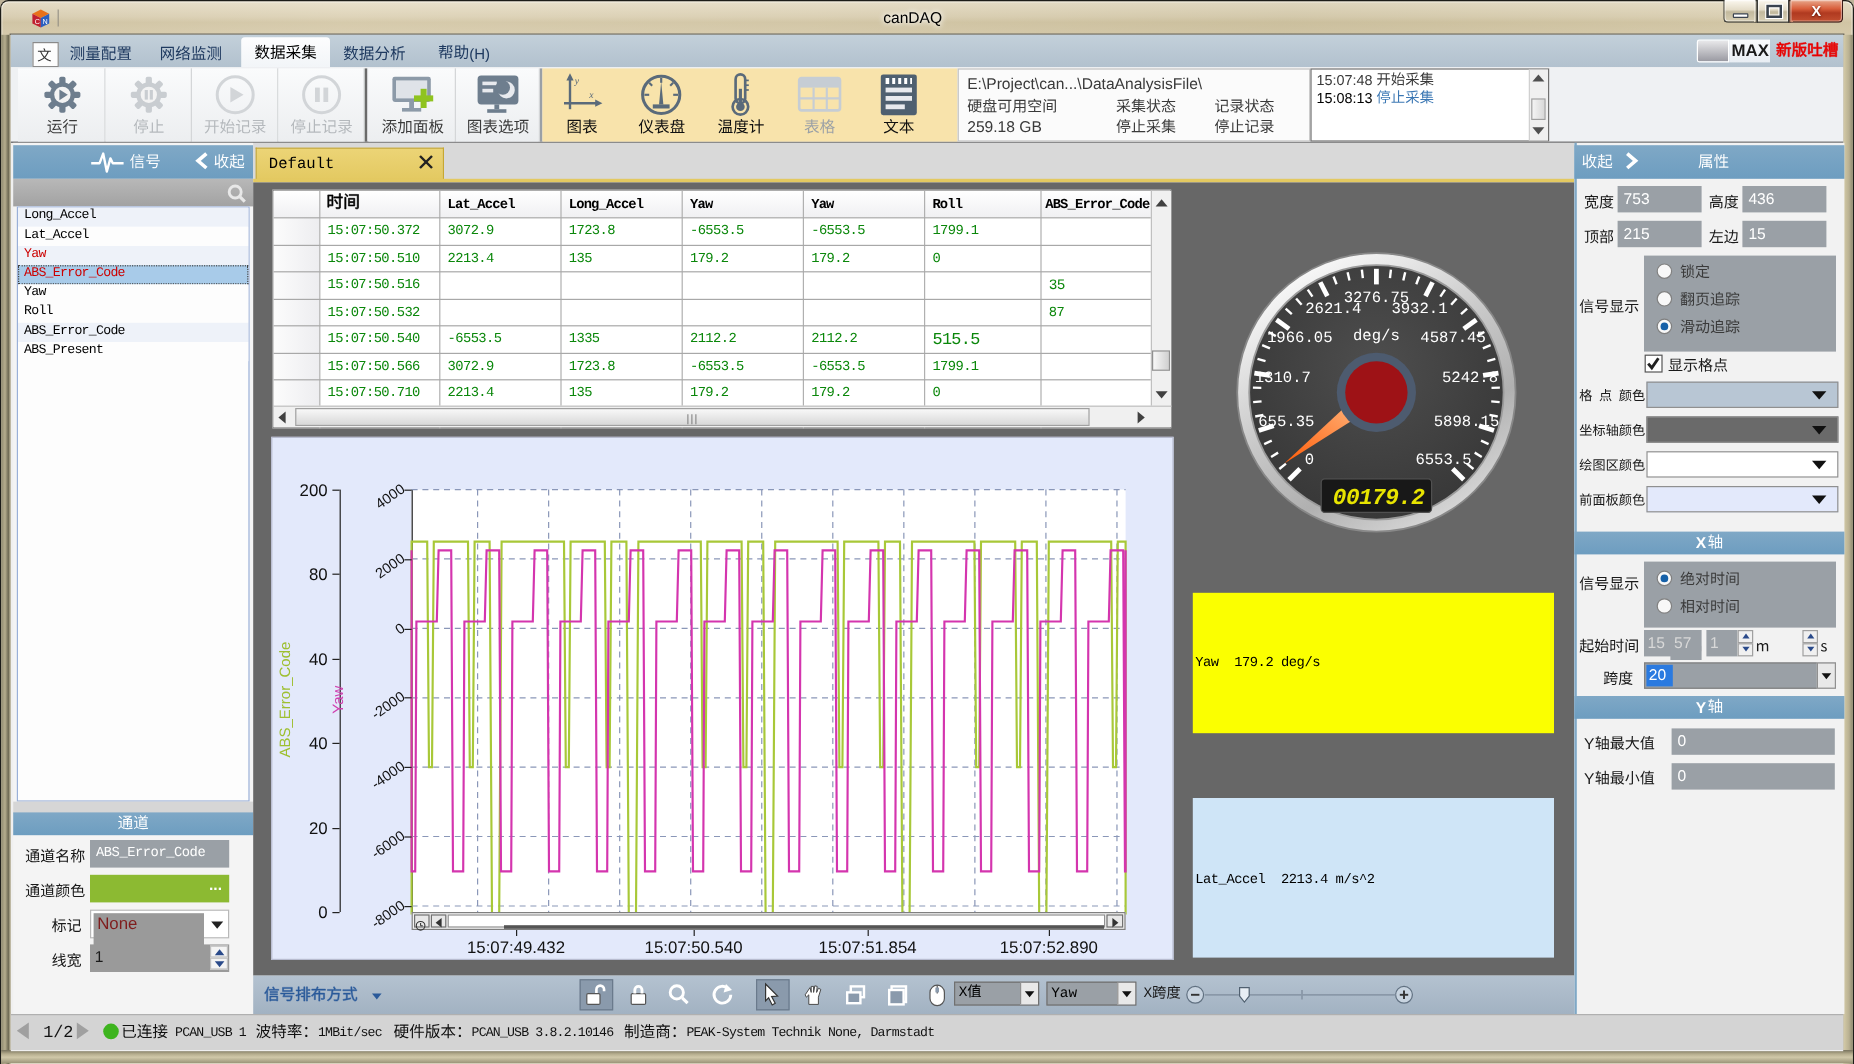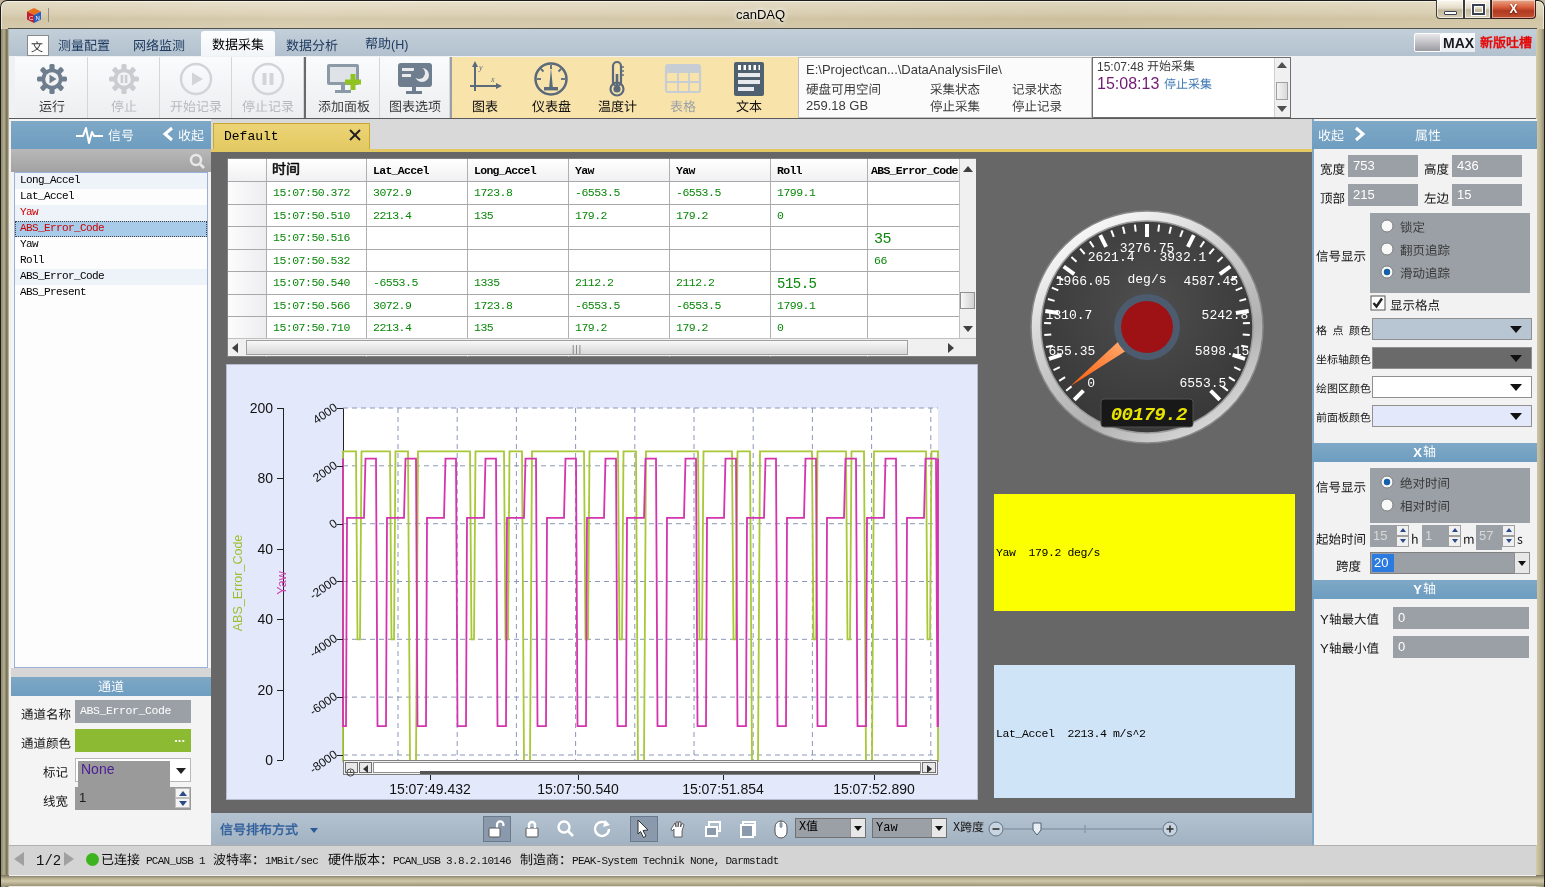--- a/index.html
+++ b/index.html
@@ -429,21 +429,21 @@
       <use href="#g26" transform="translate(25.0,10.8) scale(0.0125,-0.0125)"></use>
       <use href="#g27" transform="translate(37.5,10.8) scale(0.0125,-0.0125)"></use>
     </svg></div>
 <div class="abs" style="left:1092px;top:57px;width:199px;height:61px;background:#fff;border:1px solid #707070"></div>
 <div class="abs" style="left:1097px;top:60px;font-size:12px;color:#3a3a3a;font-family:'Liberation Sans'">15:07:48 <svg width="48" height="14" viewBox="0 0 48 14" style="display:inline-block;vertical-align:-3px" fill="#3a3a3a">
       <use href="#g24" transform="translate(0.0,10.3) scale(0.0120,-0.0120)"></use>
       <use href="#g25" transform="translate(12.0,10.3) scale(0.0120,-0.0120)"></use>
       <use href="#g10" transform="translate(24.0,10.3) scale(0.0120,-0.0120)"></use>
       <use href="#g11" transform="translate(36.0,10.3) scale(0.0120,-0.0120)"></use>
     </svg></div>
-<div class="abs" style="left:1097px;top:75px;font-size:16px;color:#701a75">15:08:13 <svg width="48" height="14" viewBox="0 0 48 14" style="display:inline-block;vertical-align:-3px" fill="#3c78b4">
+<div class="abs" style="left:1097px;top:75px;font-size:12px;color:#000000">15:08:13 <svg width="48" height="14" viewBox="0 0 48 14" style="display:inline-block;vertical-align:-3px" fill="#3c78b4">
       <use href="#g22" transform="translate(0.0,10.3) scale(0.0120,-0.0120)"></use>
       <use href="#g23" transform="translate(12.0,10.3) scale(0.0120,-0.0120)"></use>
       <use href="#g10" transform="translate(24.0,10.3) scale(0.0120,-0.0120)"></use>
       <use href="#g11" transform="translate(36.0,10.3) scale(0.0120,-0.0120)"></use>
     </svg></div>
 <div class="abs" style="left:1274px;top:58px;width:16px;height:59px;background:#f0f0f0;border-left:1px solid #d0d0d0"></div>
 <div class="abs" style="left:1277px;top:62px;width:0;height:0;border-left:5px solid transparent;border-right:5px solid transparent;border-bottom:6px solid #505050"></div>
 <div class="abs" style="left:1277px;top:106px;width:0;height:0;border-left:5px solid transparent;border-right:5px solid transparent;border-top:6px solid #505050"></div>
 <div class="abs" style="left:1276px;top:82px;width:12px;height:18px;background:linear-gradient(90deg,#f4f4f4,#d8d8d8);border:1px solid #a0a0a0"></div>
 <div class="abs" style="left:11px;top:119px;width:200px;height:726px;background:#f4f4f4"></div>
@@ -493,21 +493,21 @@
       <use href="#g55" transform="translate(12.5,10.8) scale(0.0125,-0.0125)"></use>
       <use href="#g58" transform="translate(25.0,10.8) scale(0.0125,-0.0125)"></use>
       <use href="#g59" transform="translate(37.5,10.8) scale(0.0125,-0.0125)"></use>
     </svg></div>
 <div class="abs" style="left:75px;top:729px;width:116px;height:23px;background:#8cba32;color:#fff;font-size:13px;text-align:right;padding:1px 6px 0 0"><b>...</b></div>
 <div class="abs" style="left:43px;top:763px"><svg width="25" height="14" viewBox="0 0 25 14" style="display:inline-block;vertical-align:-3px" fill="#1a1a1a">
       <use href="#g60" transform="translate(0.0,10.8) scale(0.0125,-0.0125)"></use>
       <use href="#g26" transform="translate(12.5,10.8) scale(0.0125,-0.0125)"></use>
     </svg></div>
 <div class="abs" style="left:75px;top:758px;width:116px;height:24px;background:#fff;border:1px solid #b8b8b8"></div>
-<div class="abs" style="left:78px;top:761px;width:92px;height:33px;background:#9a9a9a;color:#4c1d95;font-size:14px;padding-left:3px">None</div>
+<div class="abs" style="left:78px;top:761px;width:92px;height:33px;background:#9a9a9a;color:#7f1d1d;font-size:14px;padding-left:3px">None</div>
 <div class="abs" style="left:176px;top:768px;width:0;height:0;border-left:5px solid transparent;border-right:5px solid transparent;border-top:6px solid #222"></div>
 <div class="abs" style="left:43px;top:792px"><svg width="25" height="14" viewBox="0 0 25 14" style="display:inline-block;vertical-align:-3px" fill="#1a1a1a">
       <use href="#g61" transform="translate(0.0,10.8) scale(0.0125,-0.0125)"></use>
       <use href="#g62" transform="translate(12.5,10.8) scale(0.0125,-0.0125)"></use>
     </svg></div>
 <div class="abs" style="left:75px;top:787px;width:116px;height:23px;background:#9a9a9a;color:#1a1a1a;font-size:13px;padding:3px 0 0 4px">1</div>
 <div class="abs" style="left:175px;top:788px;width:15px;height:10px;background:#f4f4f4;border:1px solid #c0c0c0">
     <div style="margin:2px auto;width:0;height:0;border-left:4px solid transparent;border-right:4px solid transparent;border-bottom:5px solid #2a4a8a"></div>
   </div>
 <div class="abs" style="left:175px;top:798px;width:15px;height:10px;background:#f4f4f4;border:1px solid #c0c0c0">
@@ -553,24 +553,24 @@
 <div class="abs mono" style="left:777px;top:186px;font-size:11.5px;letter-spacing:-0.5px;color:#0a870a">1799.1</div>
 <div class="abs" style="left:228px;top:203.5px;width:747px;height:1px;background:#a8a8a8;height:1px"></div>
 <div class="abs mono" style="left:273px;top:208.5px;font-size:11.5px;letter-spacing:-0.5px;color:#0a870a">15:07:50.510</div>
 <div class="abs mono" style="left:373px;top:208.5px;font-size:11.5px;letter-spacing:-0.5px;color:#0a870a">2213.4</div>
 <div class="abs mono" style="left:474px;top:208.5px;font-size:11.5px;letter-spacing:-0.5px;color:#0a870a">135</div>
 <div class="abs mono" style="left:575px;top:208.5px;font-size:11.5px;letter-spacing:-0.5px;color:#0a870a">179.2</div>
 <div class="abs mono" style="left:676px;top:208.5px;font-size:11.5px;letter-spacing:-0.5px;color:#0a870a">179.2</div>
 <div class="abs mono" style="left:777px;top:208.5px;font-size:11.5px;letter-spacing:-0.5px;color:#0a870a">0</div>
 <div class="abs" style="left:228px;top:226.0px;width:747px;height:1px;background:#a8a8a8;height:1px"></div>
 <div class="abs mono" style="left:273px;top:231.0px;font-size:11.5px;letter-spacing:-0.5px;color:#0a870a">15:07:50.516</div>
-<div class="abs mono" style="left:874px;top:231.0px;font-size:15px;letter-spacing:-0.5px;color:#0a870a">35</div>
+<div class="abs mono" style="left:874px;top:231.0px;font-size:12px;letter-spacing:-0.5px;color:#0a870a">35</div>
 <div class="abs" style="left:228px;top:248.5px;width:747px;height:1px;background:#a8a8a8;height:1px"></div>
 <div class="abs mono" style="left:273px;top:253.5px;font-size:11.5px;letter-spacing:-0.5px;color:#0a870a">15:07:50.532</div>
-<div class="abs mono" style="left:874px;top:253.5px;font-size:11.5px;letter-spacing:-0.5px;color:#0a870a">66</div>
+<div class="abs mono" style="left:874px;top:253.5px;font-size:11.5px;letter-spacing:-0.5px;color:#0a870a">87</div>
 <div class="abs" style="left:228px;top:271.0px;width:747px;height:1px;background:#a8a8a8;height:1px"></div>
 <div class="abs mono" style="left:273px;top:276.0px;font-size:11.5px;letter-spacing:-0.5px;color:#0a870a">15:07:50.540</div>
 <div class="abs mono" style="left:373px;top:276.0px;font-size:11.5px;letter-spacing:-0.5px;color:#0a870a">-6553.5</div>
 <div class="abs mono" style="left:474px;top:276.0px;font-size:11.5px;letter-spacing:-0.5px;color:#0a870a">1335</div>
 <div class="abs mono" style="left:575px;top:276.0px;font-size:11.5px;letter-spacing:-0.5px;color:#0a870a">2112.2</div>
 <div class="abs mono" style="left:676px;top:276.0px;font-size:11.5px;letter-spacing:-0.5px;color:#0a870a">2112.2</div>
 <div class="abs mono" style="left:777px;top:276.0px;font-size:14px;letter-spacing:-0.5px;color:#0a870a">515.5</div>
 <div class="abs" style="left:228px;top:293.5px;width:747px;height:1px;background:#a8a8a8;height:1px"></div>
 <div class="abs mono" style="left:273px;top:298.5px;font-size:11.5px;letter-spacing:-0.5px;color:#0a870a">15:07:50.566</div>
 <div class="abs mono" style="left:373px;top:298.5px;font-size:11.5px;letter-spacing:-0.5px;color:#0a870a">3072.9</div>
@@ -928,21 +928,21 @@
 <div class="abs" style="left:1422px;top:525px;width:26px;height:22px;background:#9aa0a6;color:#d8d8d8;font-size:13px;padding:3px 0 0 3px">1</div>
 <div class="abs" style="left:1448px;top:525px;width:13px;height:11px;background:#f0f0f0;border:1px solid #a0a0a0">
     <div style="margin:2px auto;width:0;height:0;border-left:3.5px solid transparent;border-right:3.5px solid transparent;border-bottom:4.5px solid #2a4a8a"></div>
   </div>
 <div class="abs" style="left:1448px;top:536px;width:13px;height:11px;background:#f0f0f0;border:1px solid #a0a0a0">
     <div style="margin:2px auto;width:0;height:0;border-left:3.5px solid transparent;border-right:3.5px solid transparent;border-top:4.5px solid #2a4a8a"></div>
   </div>
 <div class="abs" style="left:1463px;top:530px;white-space:nowrap"><svg width="12" height="14" viewBox="0 0 12 14" style="display:inline-block;vertical-align:-3px" fill="#1a1a1a">
       <use href="#g91" transform="translate(0.0,10.8) scale(0.0125,-0.0125)"></use>
     </svg></div>
-<div class="abs" style="left:1476px;top:525px;width:26px;height:25px;background:#9aa0a6;color:#d8d8d8;font-size:13px;padding:3px 0 0 3px">57</div>
+<div class="abs" style="left:1392px;top:525px;width:26px;height:25px;background:#9aa0a6;color:#d8d8d8;font-size:13px;padding:3px 0 0 3px">57</div>
 <div class="abs" style="left:1502px;top:525px;width:13px;height:11px;background:#f0f0f0;border:1px solid #a0a0a0">
     <div style="margin:2px auto;width:0;height:0;border-left:3.5px solid transparent;border-right:3.5px solid transparent;border-bottom:4.5px solid #2a4a8a"></div>
   </div>
 <div class="abs" style="left:1502px;top:536px;width:13px;height:11px;background:#f0f0f0;border:1px solid #a0a0a0">
     <div style="margin:2px auto;width:0;height:0;border-left:3.5px solid transparent;border-right:3.5px solid transparent;border-top:4.5px solid #2a4a8a"></div>
   </div>
 <div class="abs" style="left:1517px;top:530px;white-space:nowrap"><svg width="6" height="14" viewBox="0 0 6 14" style="display:inline-block;vertical-align:-3px" fill="#1a1a1a">
       <use href="#g92" transform="translate(0.0,10.8) scale(0.0125,-0.0125)"></use>
     </svg></div>
 <div class="abs" style="left:1336px;top:557px;white-space:nowrap"><svg width="25" height="14" viewBox="0 0 25 14" style="display:inline-block;vertical-align:-3px" fill="#1a1a1a">

